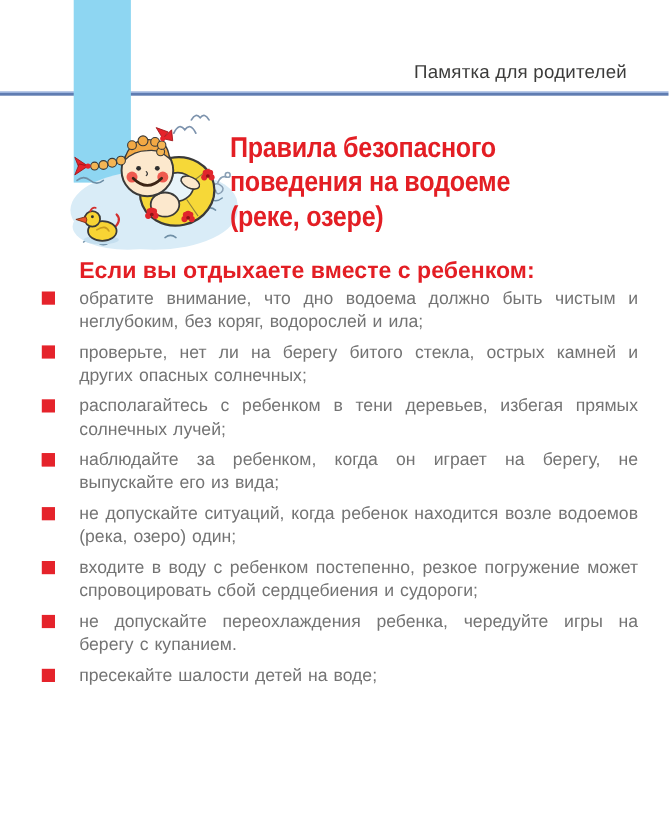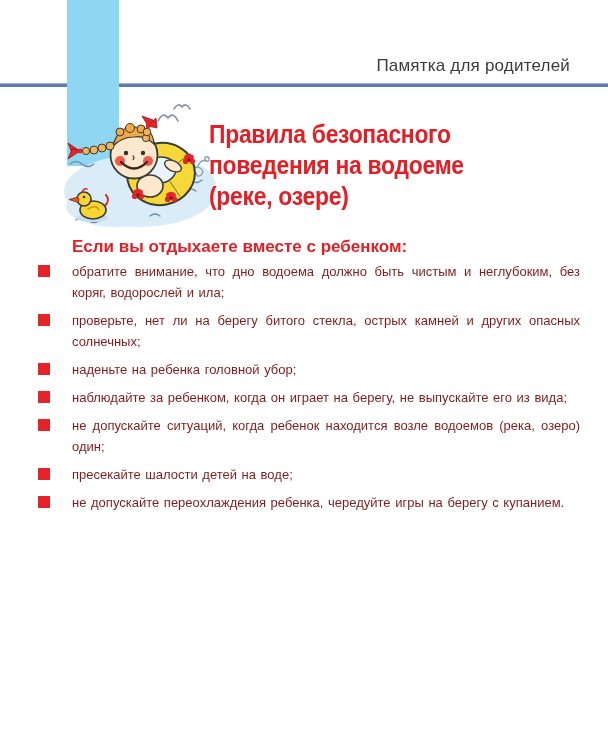--- a/index.html
+++ b/index.html
@@ -34,26 +34,26 @@
     letter-spacing: -0.3px;
     transform: scaleX(0.88); transform-origin: 0 0;
     z-index: 4;
   }
   .title span { display: block; }
   .content {
     position: absolute; left: 38px; top: 236px; width: 542px; z-index: 4;
   }
   .intro {
     margin-left: 34px; margin-bottom: 4px;
-    color: #e31e24; font-weight: bold; font-size: 17px; line-height: 21px;
+    color: #e31e24; font-weight: bold; font-size: 21px; line-height: 21px;
   }
   ul.rules { list-style: none; }
   ul.rules li {
     position: relative; padding-left: 34px; margin-bottom: 7px;
-    font-size: 13px; line-height: 21px; color: #7f1d1d;
+    font-size: 16px; line-height: 21px; color: #737373;
     text-align: justify; word-spacing: 1px;
   }
   .bullet {
     position: absolute; left: 0; top: 4px; width: 12px; height: 12px;
     background: #e5232b;
   }
 </style>
 </head>
 <body>
 
@@ -185,21 +185,23 @@
     <span>Правила безопасного</span>
     <span>поведения на водоеме</span>
     <span>(реке, озере)</span>
   </div>
 
   <div class="content">
     <div class="intro">Если вы отдыхаете вместе с ребенком:</div>
     <ul class="rules">
       <li><span class="bullet"></span><span class="li-text">обратите внимание, что дно водоема должно быть чистым и неглубоким, без коряг, водорослей и ила;</span></li>
       <li><span class="bullet"></span><span class="li-text">проверьте, нет ли на берегу битого стекла, острых камней и других опасных солнечных;</span></li>
-      <li><span class="bullet"></span><span class="li-text">наденьте на ребенка головной убор;</span></li>
+      <li><span class="bullet"></span><span class="li-text">располагайтесь с ребенком в тени деревьев, избегая прямых солнечных лучей;</span></li>
+      <li><span class="bullet"></span></li>
       <li><span class="bullet"></span><span class="li-text">наблюдайте за ребенком, когда он играет на берегу, не выпускайте его из вида;</span></li>
       <li><span class="bullet"></span><span class="li-text">не допускайте ситуаций, когда ребенок находится возле водоемов (река, озеро) один;</span></li>
+      <li><span class="bullet"></span><span class="li-text">входите в воду с ребенком постепенно, резкое погру­жение может спровоцировать сбой сердцебиения и судороги;</span></li>
+      <li><span class="bullet"></span><span class="li-text">не допускайте переохлаждения ребенка, чередуйте игры на берегу с купанием.</span></li>
       <li><span class="bullet"></span><span class="li-text">пресекайте шалости детей на воде;</span></li>
-      <li><span class="bullet"></span><span class="li-text">не допускайте переохлаждения ребенка, чередуйте игры на берегу с купанием.</span></li>
     </ul>
   </div>
 
 </div>
 
 </body></html>

